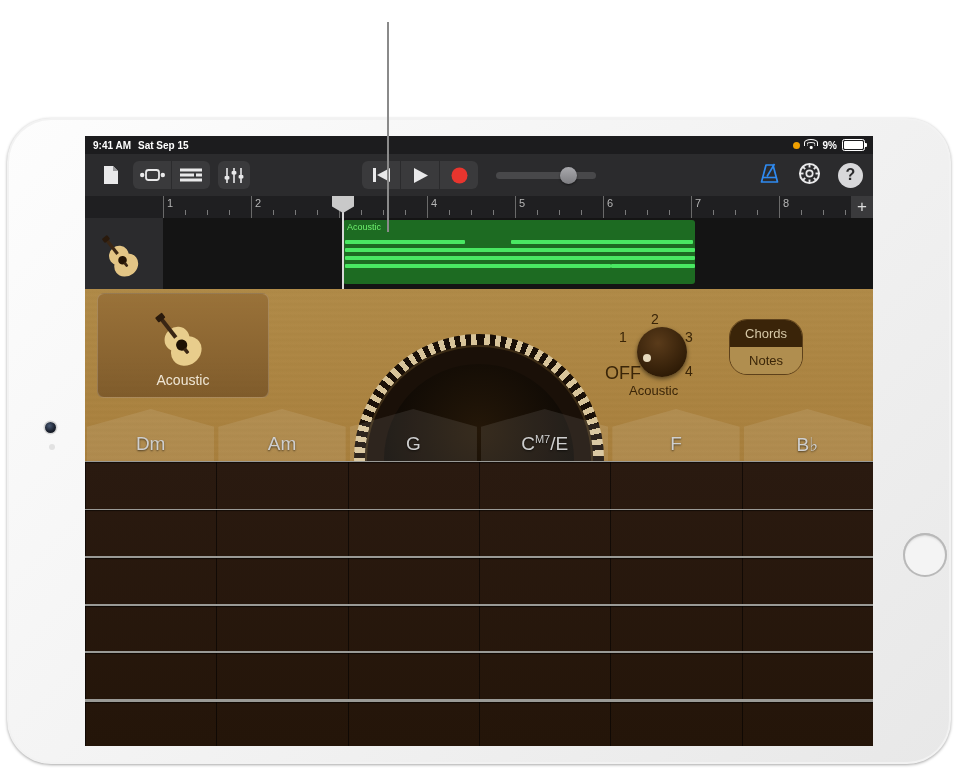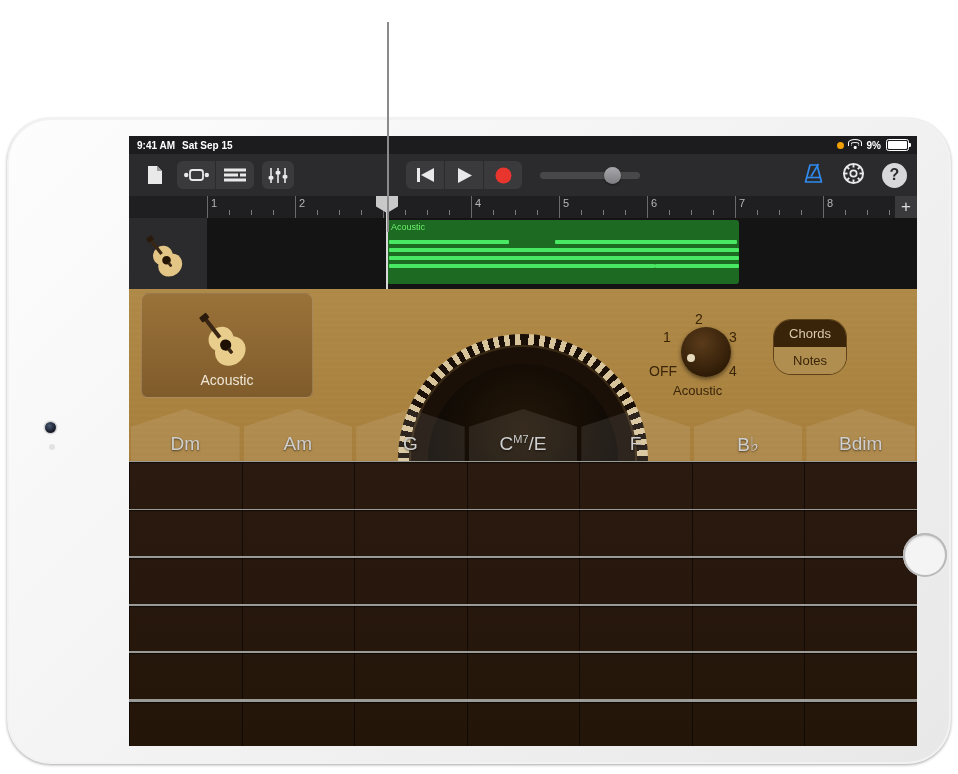--- a/index.html
+++ b/index.html
@@ -14,21 +14,21 @@
   #ipad:before{content:"";position:absolute;left:2px;top:2px;right:2px;bottom:2px;border-radius:42px;
         background:linear-gradient(135deg,#fdfdfd,#e8e8e8);}
   #camera{position:absolute;left:38px;top:304px;width:11px;height:11px;border-radius:50%;
         background:radial-gradient(circle at 40% 35%,#4a5a74 0%,#1c2230 55%,#0b0d13 100%);
         box-shadow:0 0 0 1.5px #d5d5d5;z-index:3;}
   #ambient-sensor{position:absolute;left:42px;top:326px;width:6px;height:6px;border-radius:50%;background:#e2e2e2;z-index:3;}
   #home-button{position:absolute;left:896px;top:415px;width:44px;height:44px;border-radius:50%;
         background:#f4f4f4;box-shadow:inset 0 0 0 2px #b9b9b9, inset 0 2px 3px rgba(0,0,0,.25);z-index:3;}
 
   
-  #screen{position:absolute;left:78px;top:18px;width:788px;height:610px;background:#000;overflow:hidden;z-index:2;margin-left:44px;}
+  #screen{position:absolute;left:78px;top:18px;width:788px;height:610px;background:#000;overflow:hidden;z-index:2;}
 
   
   #status-bar{height:18px;background:#1c1c1e;color:#fff;font-size:10px;display:flex;align-items:center;
         padding:0 8px;position:relative;}
   #status-left{display:flex;gap:7px;align-items:center;font-weight:bold;}
   #status-right{position:absolute;right:8px;display:flex;gap:5px;align-items:center;font-weight:bold;}
   .rec-dot{width:7px;height:7px;border-radius:50%;background:#f0a000;}
   .wifi{position:relative;width:13px;height:10px;}
   .wifi i{position:absolute;border:1.4px solid #fff;border-bottom:none;border-radius:50% 50% 0 0;left:50%;transform:translateX(-50%);}
   .wifi i:nth-child(1){width:12px;height:6px;bottom:4px;}
@@ -337,21 +337,21 @@
           </g>
         </svg>
         <div id="instrument-label">Acoustic</div>
       </div>
 
       <div style="position:absolute;left:520px;top:22px;width:115px;height:95px">
         <div style="position:absolute;left:46px;top:0;color:#3a2508;font-size:14px">2</div>
         <div style="position:absolute;left:14px;top:18px;color:#3a2508;font-size:14px">1</div>
         <div style="position:absolute;left:80px;top:18px;color:#3a2508;font-size:14px">3</div>
         <div style="position:absolute;left:80px;top:52px;color:#3a2508;font-size:14px">4</div>
-        <div style="position:absolute;left:0;top:52px;color:#3a2508;font-size:14px">OFF</div>
+        <div style="position:absolute;left:0;top:52px;color:#3a2508;font-size:18px">OFF</div>
         <div style="position:absolute;left:32px;top:16px;width:50px;height:50px;border-radius:50%;
                     background:radial-gradient(circle at 42% 32%,#5a3b1a,#2e1b06 75%);box-shadow:0 2px 4px rgba(0,0,0,.5)">
           <div style="position:absolute;left:6px;top:27px;width:8px;height:8px;border-radius:50%;background:#e6d9bc"></div>
         </div>
         <div style="position:absolute;left:24px;top:72px;color:#3a2508;font-size:13px">Acoustic</div>
       </div>
 
       <div style="position:absolute;left:644px;top:30px;width:72px;height:54px;border-radius:18px;overflow:hidden;
                   border:1px solid rgba(60,35,10,.7)">
         <div style="height:27px;background:#3a2409;color:#d7c9a8;font-size:13px;display:flex;align-items:center;justify-content:center">Chords</div>
@@ -380,25 +380,20 @@
             <div class="fretboard"></div>
           </div>
           <div class="chord-col">
             <div class="chord-roof"></div>
             <div class="chord-name">F</div>
             <div class="fretboard"></div>
           </div>
           <div class="chord-col">
             <div class="chord-roof"></div>
             <div class="chord-name">B♭</div>
-            <div class="fretboard"></div>
-          </div>
-          <div class="chord-col">
-            <div class="chord-roof"></div>
-            <div class="chord-name">Bdim</div>
             <div class="fretboard"></div>
           </div>
         </div>
       <div id="strings">
           <div class="string" style="top: 0px; height: 0.9px;"></div>
           <div class="string" style="top: 48px; height: 1.22px;"></div>
           <div class="string" style="top: 95px; height: 1.54px;"></div>
           <div class="string" style="top: 143px; height: 1.86px;"></div>
           <div class="string" style="top: 190px; height: 2.18px;"></div>
           <div class="string" style="top: 238px; height: 2.5px;"></div>

